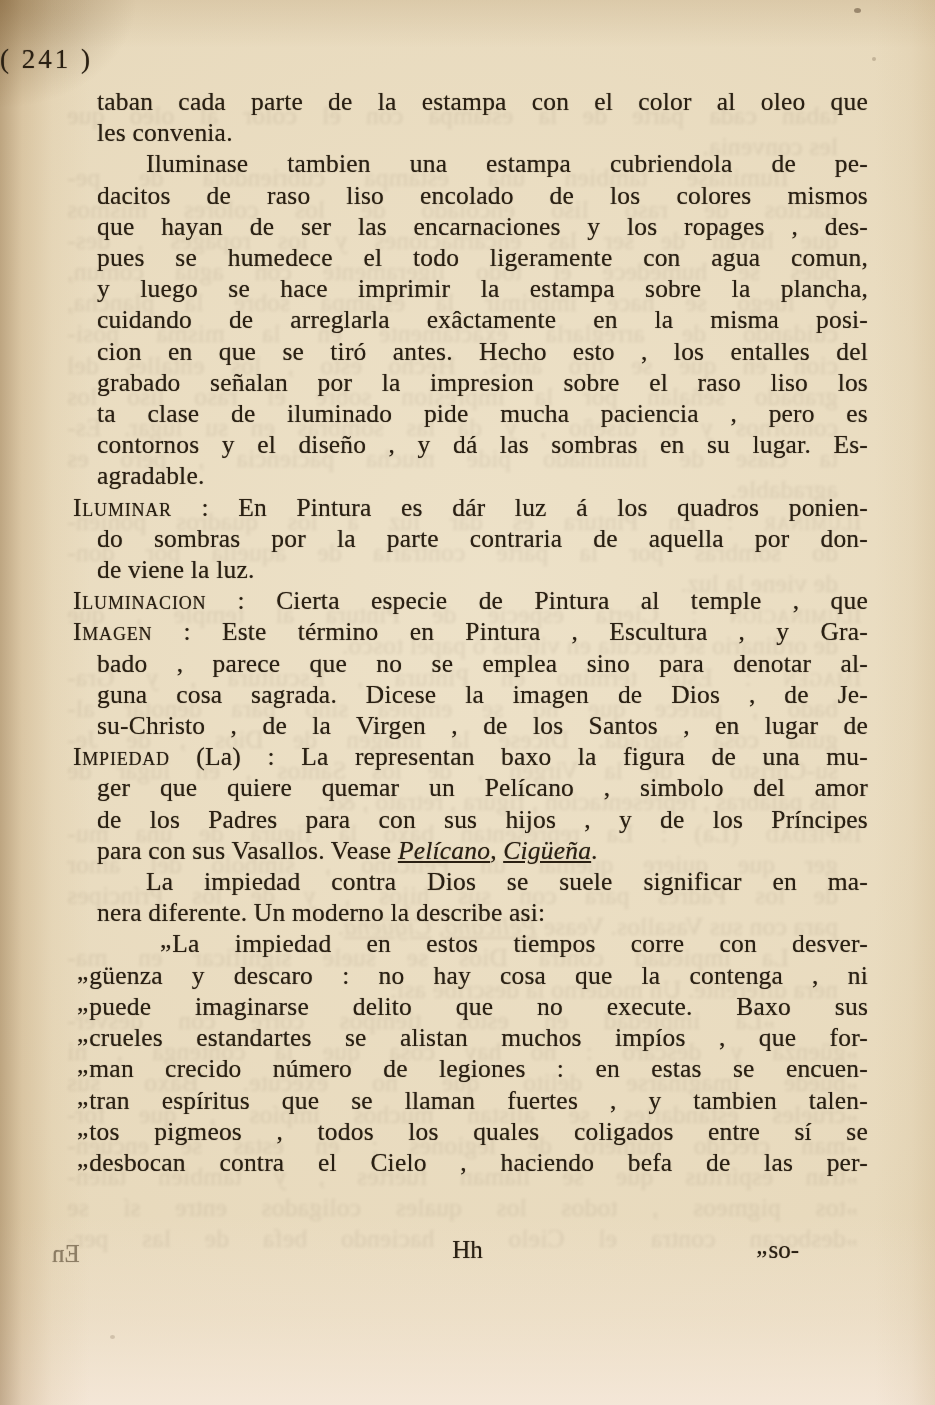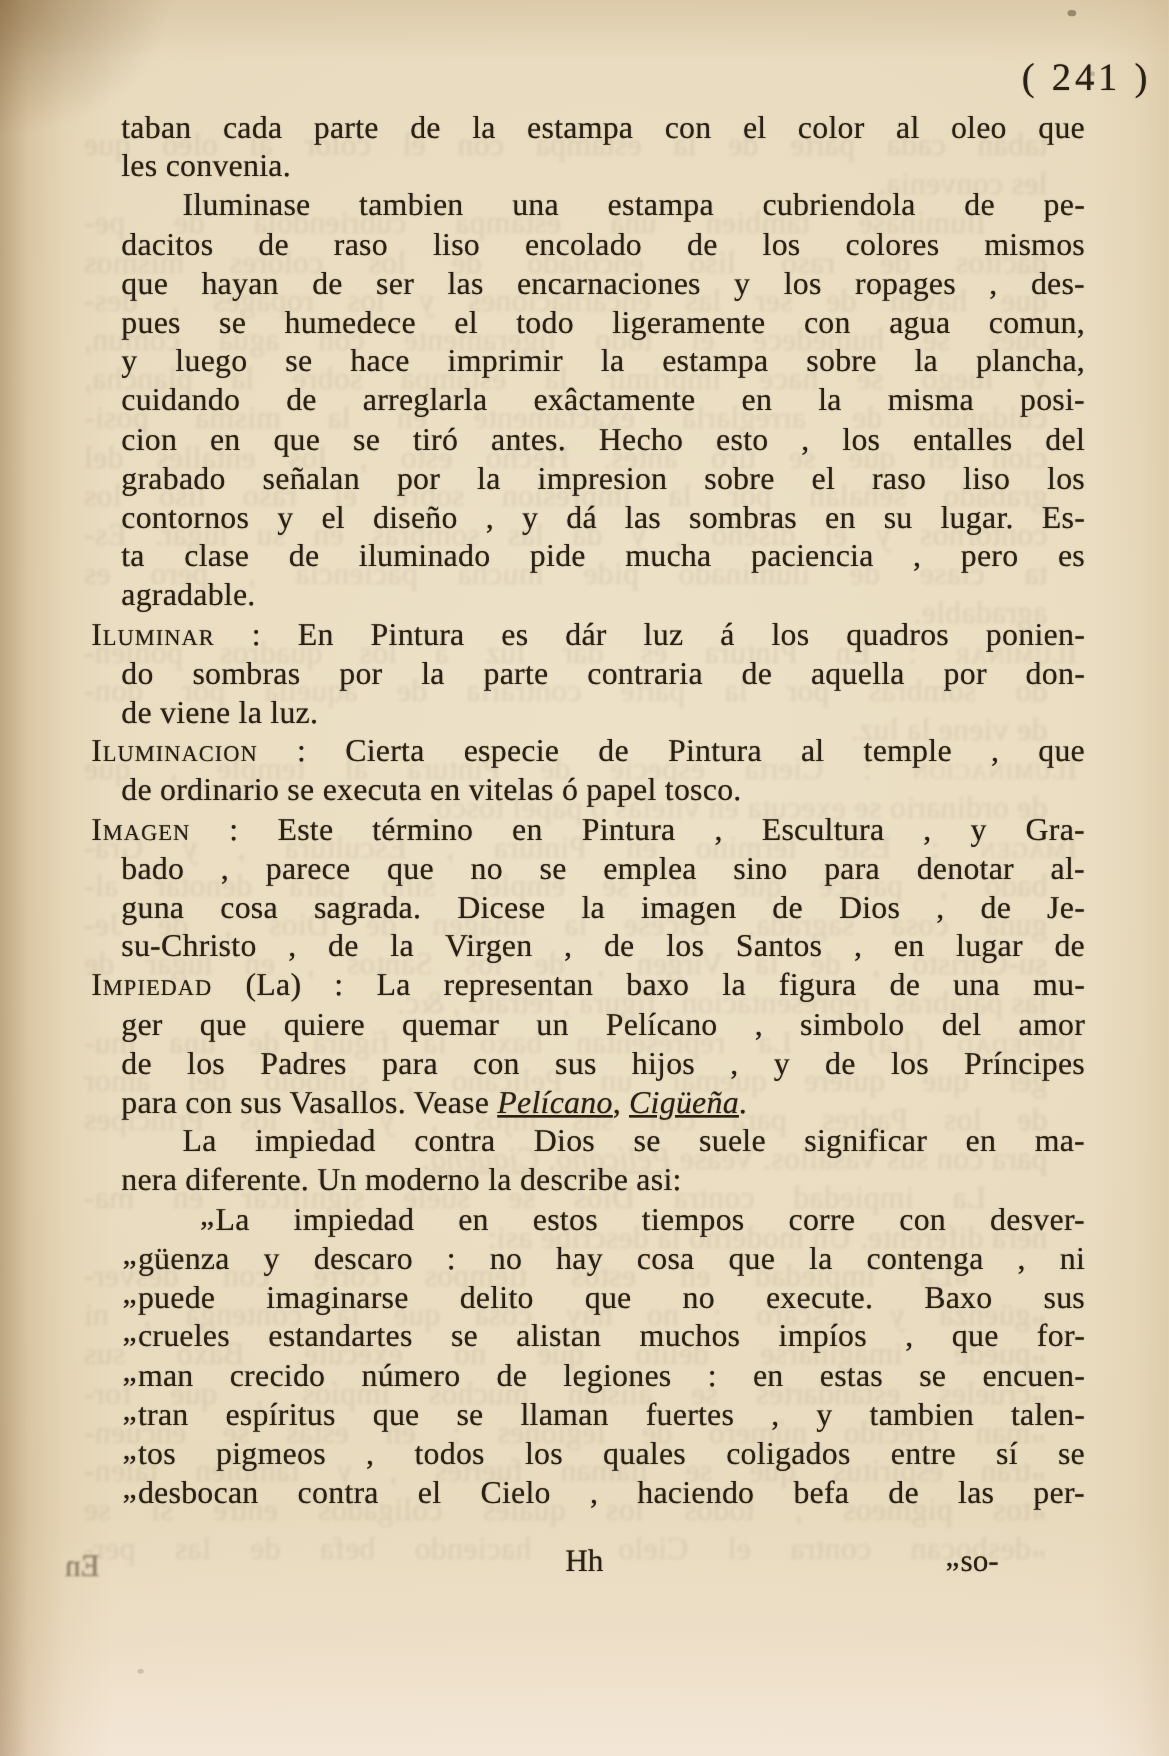--- a/index.html
+++ b/index.html
@@ -15,25 +15,24 @@
       linear-gradient(270deg, rgba(196,168,124,0.28) 0px, rgba(196,168,124,0.10) 24px, rgba(196,168,124,0) 60px),
       linear-gradient(180deg, rgba(172,140,94,0.22) 0px, rgba(172,140,94,0) 48px),
       linear-gradient(0deg, rgba(246,233,220,0.85) 0px, rgba(246,233,220,0.35) 90px, rgba(246,233,220,0) 190px),
       radial-gradient(120% 90% at 52% 42%, rgba(255,252,240,0.22), rgba(214,190,148,0.18) 95%);
     color: #2a2013;
   }
 
   .page-number {
     position: absolute;
     top: 44px; left: 0; right: 14px;
-    text-align: right;
-    font-size: 31px;
+    text-align: left;
+    font-size: 27px;
     letter-spacing: 3px;
     text-shadow: 0 0 1px rgba(42,32,19,0.65);
-    padding-left: 39px;
   }
 
   .body-block {
     position: absolute;
     top: 86px; left: 0; right: 0;
   }
 
   .line {
     font-size: 25.5px;
     line-height: 31.2px;
@@ -42,21 +41,21 @@
     text-align-last: justify;
     white-space: normal;
     letter-spacing: 0.2px;
     text-shadow: 0 0 1px rgba(40,30,18,0.62);
   }
   .line.end { text-align-last: auto; }
 
   .l-body   { margin-left: 97px; }
   .l-para   { margin-left: 146px; }
   .l-head   { margin-left: 73px; }
-  .l-quote  { margin-left: 98px; }
+  .l-quote  { margin-left: 77px; }
   .l-qfirst { margin-left: 160px; }
 
   .sc { font-variant: small-caps; letter-spacing: 0.8px; margin-top: 21px; }
   .it { font-style: italic; text-decoration: underline; }
   .qm { position: relative; top: -4px; letter-spacing: 1px; }
 
   
   .bleed-layer {
     position: absolute;
     top: 100px; left: 0; right: 0;
@@ -148,28 +147,27 @@
     <div class="line l-body">taban cada parte de la estampa con el color al oleo que</div>
     <div class="line l-body end">les convenia.</div>
     <div class="line l-para">Iluminase tambien una estampa cubriendola de pe-</div>
     <div class="line l-body">dacitos de raso liso encolado de los colores mismos</div>
     <div class="line l-body">que hayan de ser las encarnaciones y los ropages , des-</div>
     <div class="line l-body">pues se humedece el todo ligeramente con agua comun,</div>
     <div class="line l-body">y luego se hace imprimir la estampa sobre la plancha,</div>
     <div class="line l-body">cuidando de arreglarla exâctamente en la misma posi-</div>
     <div class="line l-body">cion en que se tiró antes. Hecho esto , los entalles del</div>
     <div class="line l-body">grabado señalan por la impresion sobre el raso liso los</div>
+    <div class="line l-body">ta clase de iluminado pide mucha paciencia , pero es</div>
     <div class="line l-body">contornos y el diseño , y dá las sombras en su lugar. Es-</div>
-    <div class="line l-body">ta clase de iluminado pide mucha paciencia , pero es</div>
     <div class="line l-body end">agradable.</div>
     <div class="line l-head"><span class="sc">Iluminar</span><span> : En Pintura es dár luz á los quadros ponien-</span></div>
     <div class="line l-body">do sombras por la parte contraria de aquella por don-</div>
     <div class="line l-body end">de viene la luz.</div>
     <div class="line l-head"><span class="sc">Iluminacion</span><span> : Cierta especie de Pintura al temple , que</span></div>
-    <div class="line l-body end">de ordinario se executa en vitelas ó papel tosco.</div>
     <div class="line l-head"><span class="sc">Imagen</span><span> : Este término en Pintura , Escultura , y Gra-</span></div>
     <div class="line l-body">bado , parece que no se emplea sino para denotar al-</div>
     <div class="line l-body">guna cosa sagrada. Dicese la imagen de Dios , de Je-</div>
     <div class="line l-body">su-Christo , de la Virgen , de los Santos , en lugar de</div>
     <div class="line l-head"><span class="sc">Impiedad</span><span> (La) : La representan baxo la figura de una mu-</span></div>
     <div class="line l-body">ger que quiere quemar un Pelícano , simbolo del amor</div>
     <div class="line l-body">de los Padres para con sus hijos , y de los Príncipes</div>
     <div class="line l-body end"><span>para con sus Vasallos. Vease </span><span class="it">Pelícano</span><span>, </span><span class="it">Cigüeña</span><span>.</span></div>
     <div class="line l-para">La impiedad contra Dios se suele significar en ma-</div>
     <div class="line l-body end">nera diferente. Un moderno la describe asi:</div>

